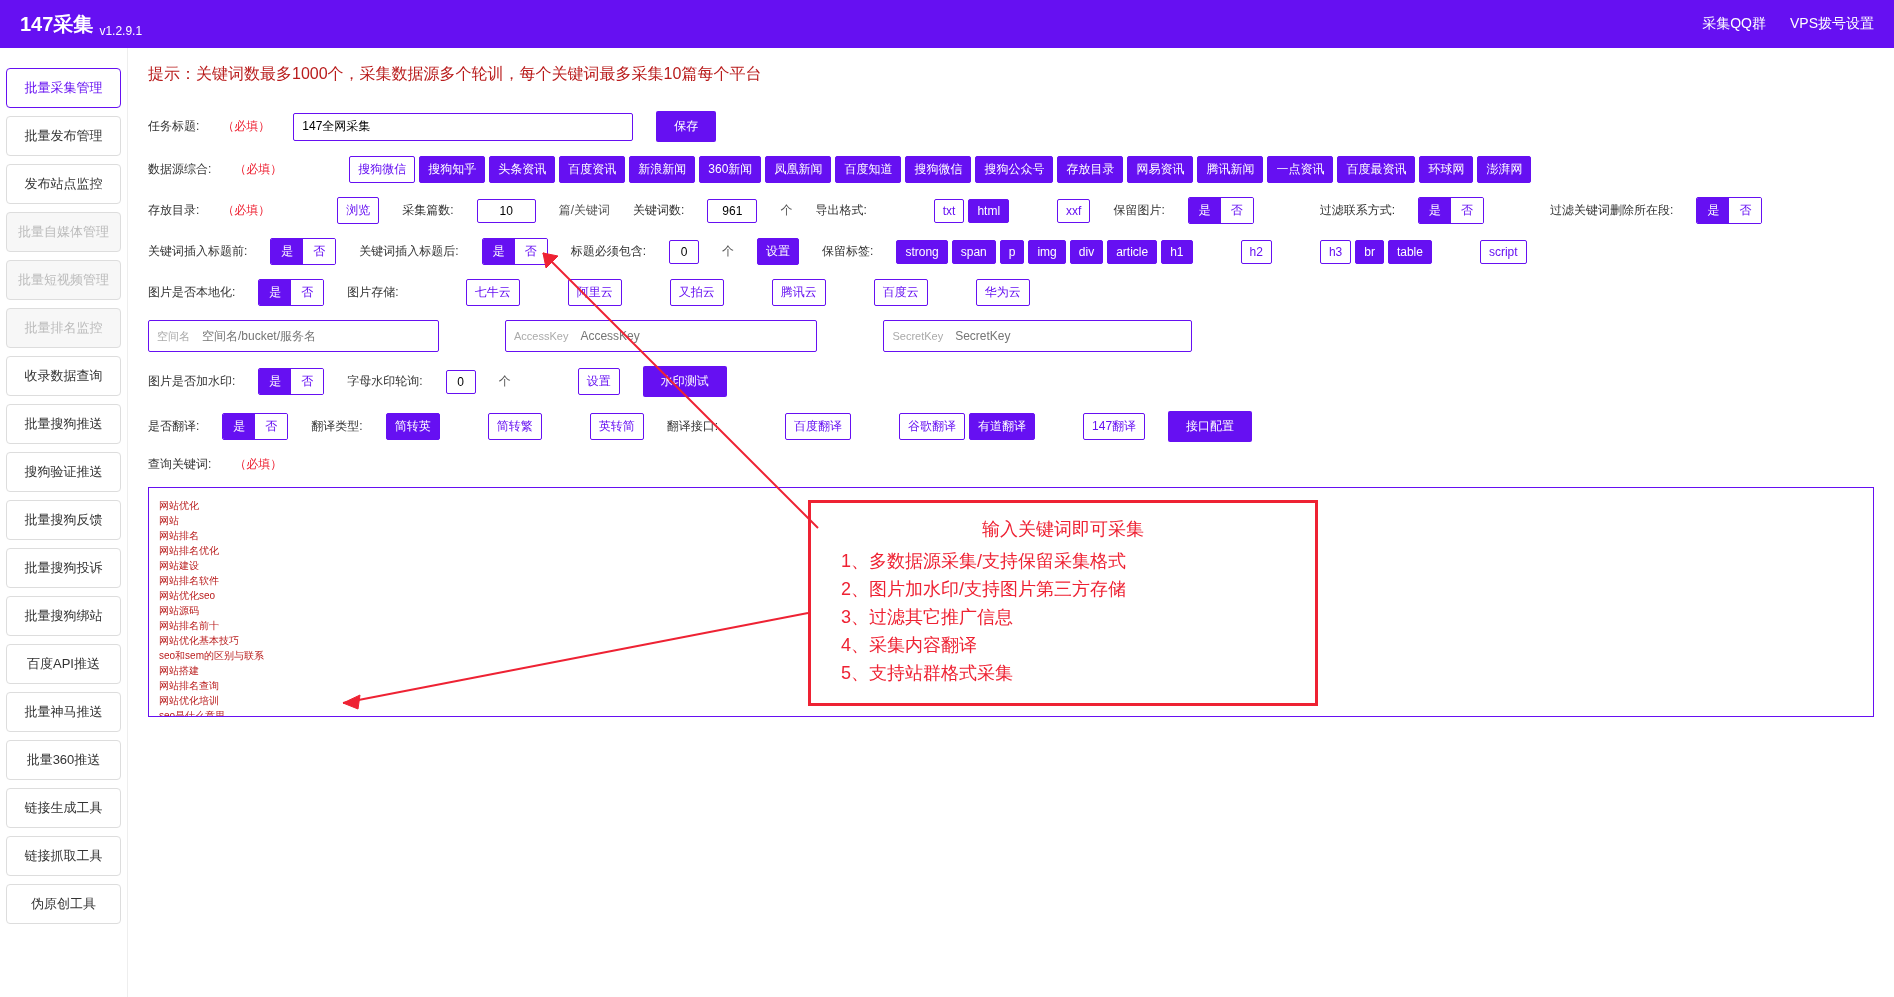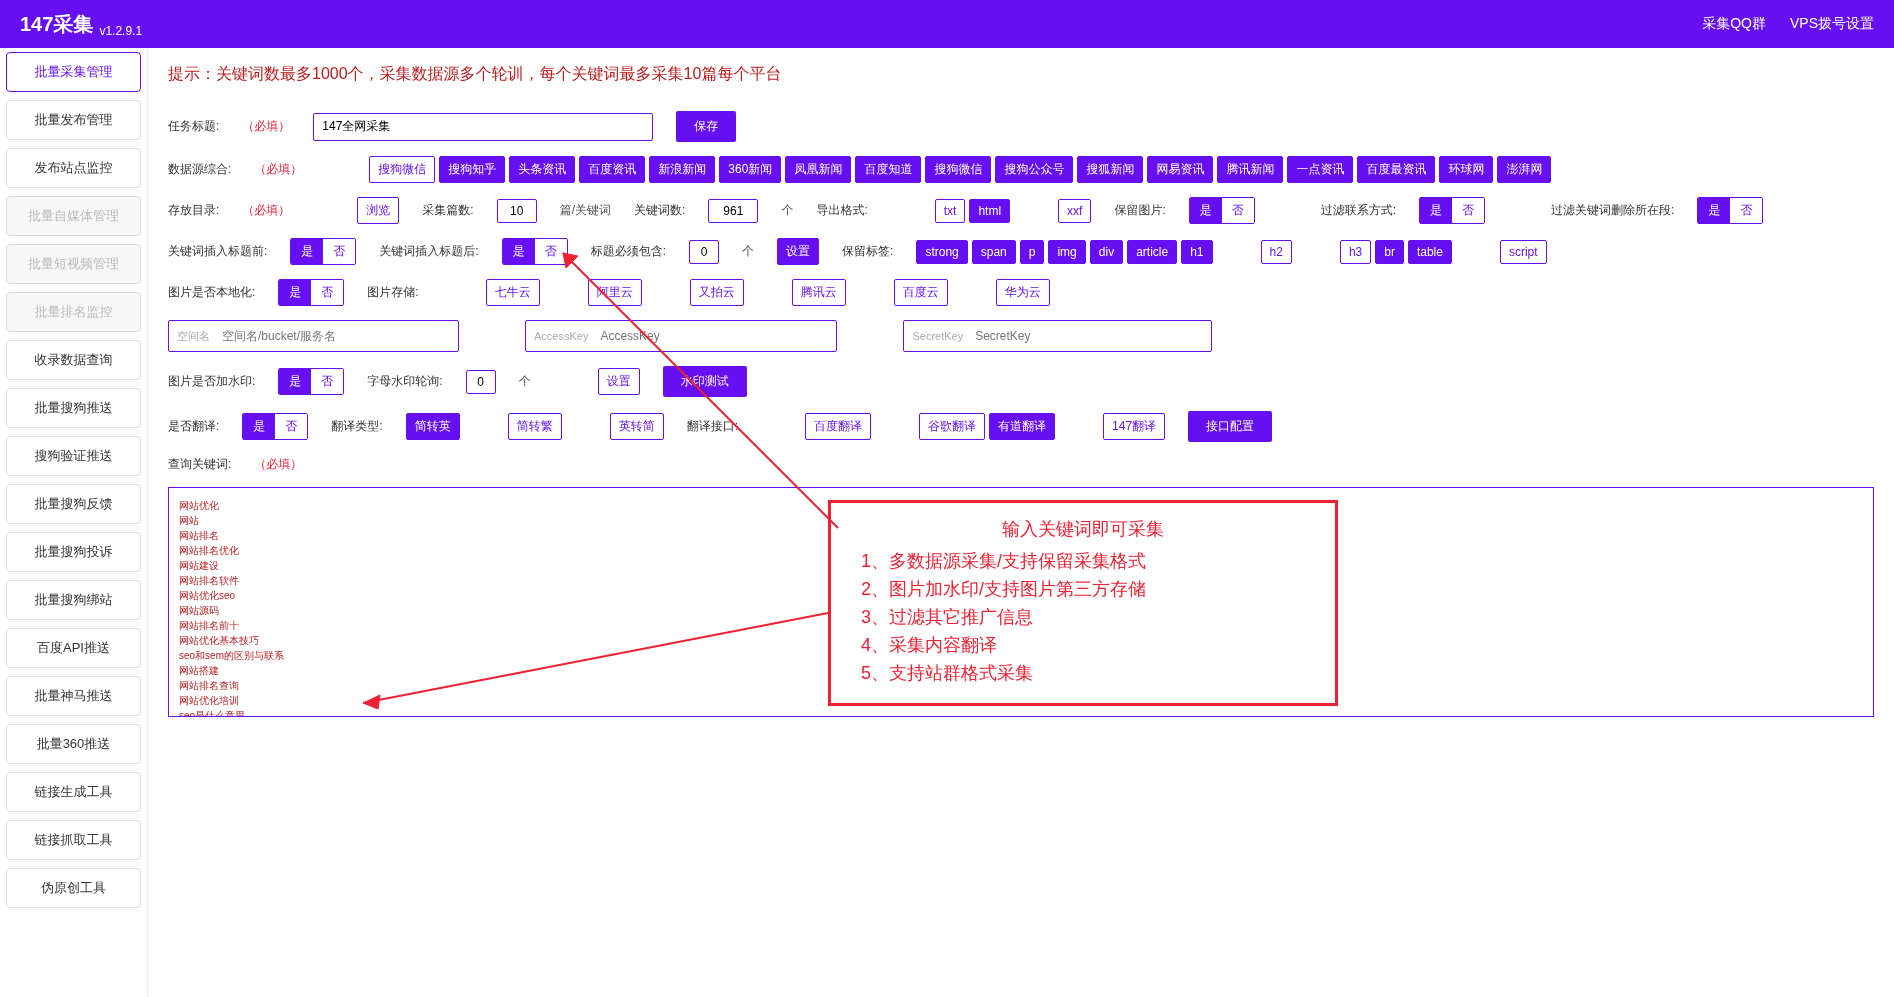--- a/index.html
+++ b/index.html
@@ -4,31 +4,31 @@
 <style>
 * { margin: 0; padding: 0; box-sizing: border-box; font-family: "Microsoft YaHei", Arial, sans-serif; }
 body { background: #fff; font-size: 12px; color: #333; }
 .header { background: #6610f2; height: 48px; display: flex; align-items: center; padding: 0 20px; color: #fff; justify-content: space-between; }
 .header-left { display: flex; align-items: flex-end; gap: 6px; }
 .logo { font-size: 20px; font-weight: bold; }
 .version { font-size: 12px; }
 .header-right { display: flex; gap: 24px; }
 .header-right a { color: #fff; text-decoration: none; font-size: 14px; }
 .container { display: flex; height: calc(100vh - 48px); }
-.sidebar { width: 148px; background: #fff; padding: 4px 6px; border-right: 1px solid #eee; overflow-y: auto; }
+.sidebar { width: 128px; background: #fff; padding: 20px 6px; border-right: 1px solid #eee; overflow-y: auto; }
 .sidebar-item { display: block; text-align: center; padding: 10px 4px; margin-bottom: 8px; border: 1px solid #ddd; border-radius: 4px; font-size: 13px; color: #333; cursor: pointer; background: #fff; }
 .sidebar-item.active { color: #6610f2; border-color: #6610f2; }
 .sidebar-item.disabled { color: #bbb; background: #f7f7f7; cursor: not-allowed; }
 .main { flex: 1; padding: 16px 20px; overflow: auto; position: relative; }
 .hint { font-size: 16px; color: #b91c1c; margin-bottom: 26px; }
 .row { display: flex; align-items: center; gap: 23px; margin-bottom: 14px; flex-wrap: wrap; }
 .label { font-size: 12px; color: #333; white-space: nowrap; }
 .req { color: #e23; }
 .txt-input { border: 1px solid #6610f2; padding: 6px 8px; font-size: 12px; width: 340px; outline: none; border-radius: 2px; }
-.txt-small { border: 1px solid #6610f2; padding: 4px 6px; width: 40px; text-align: center; font-size: 12px; outline: none; border-radius: 2px; }
+.txt-small { border: 1px solid #6610f2; padding: 4px 6px; width: 59px; text-align: center; font-size: 12px; outline: none; border-radius: 2px; }
 .btn-primary { background: #6610f2; color: #fff; border: none; padding: 7px 18px; font-size: 12px; cursor: pointer; border-radius: 2px; }
 .tag { display: inline-block; padding: 4px 8px; font-size: 12px; border: 1px solid #6610f2; cursor: pointer; border-radius: 2px; }
 .tag.filled { background: #6610f2; color: #fff; }
 .tag.outline { background: #fff; color: #6610f2; margin-left: 44px; }
 .seg { display: inline-flex; border: 1px solid #6610f2; border-radius: 2px; overflow: hidden; }
 .seg span { padding: 4px 10px; font-size: 12px; cursor: pointer; }
 .seg span.on { background: #6610f2; color: #fff; }
 .seg span.off { background: #fff; color: #6610f2; }
 .suffix { font-size: 12px; color: #555; }
 .input-prefix { display: inline-flex; border: 1px solid #6610f2; border-radius: 2px; align-items: center; padding: 2px; }
@@ -94,21 +94,21 @@
           <span class="tag outline">搜狗微信</span>
           <span class="tag filled">搜狗知乎</span>
           <span class="tag filled">头条资讯</span>
           <span class="tag filled">百度资讯</span>
           <span class="tag filled">新浪新闻</span>
           <span class="tag filled">360新闻</span>
           <span class="tag filled">凤凰新闻</span>
           <span class="tag filled">百度知道</span>
           <span class="tag filled">搜狗微信</span>
           <span class="tag filled">搜狗公众号</span>
-          <span class="tag filled">搜狐新闻</span>
+          <span class="tag filled">存放目录</span>
           <span class="tag filled">网易资讯</span>
           <span class="tag filled">腾讯新闻</span>
           <span class="tag filled">一点资讯</span>
           <span class="tag filled">百度最资讯</span>
           <span class="tag filled">环球网</span>
           <span class="tag filled">澎湃网</span>
         </span>
     </div>
 
     <div class="row">

